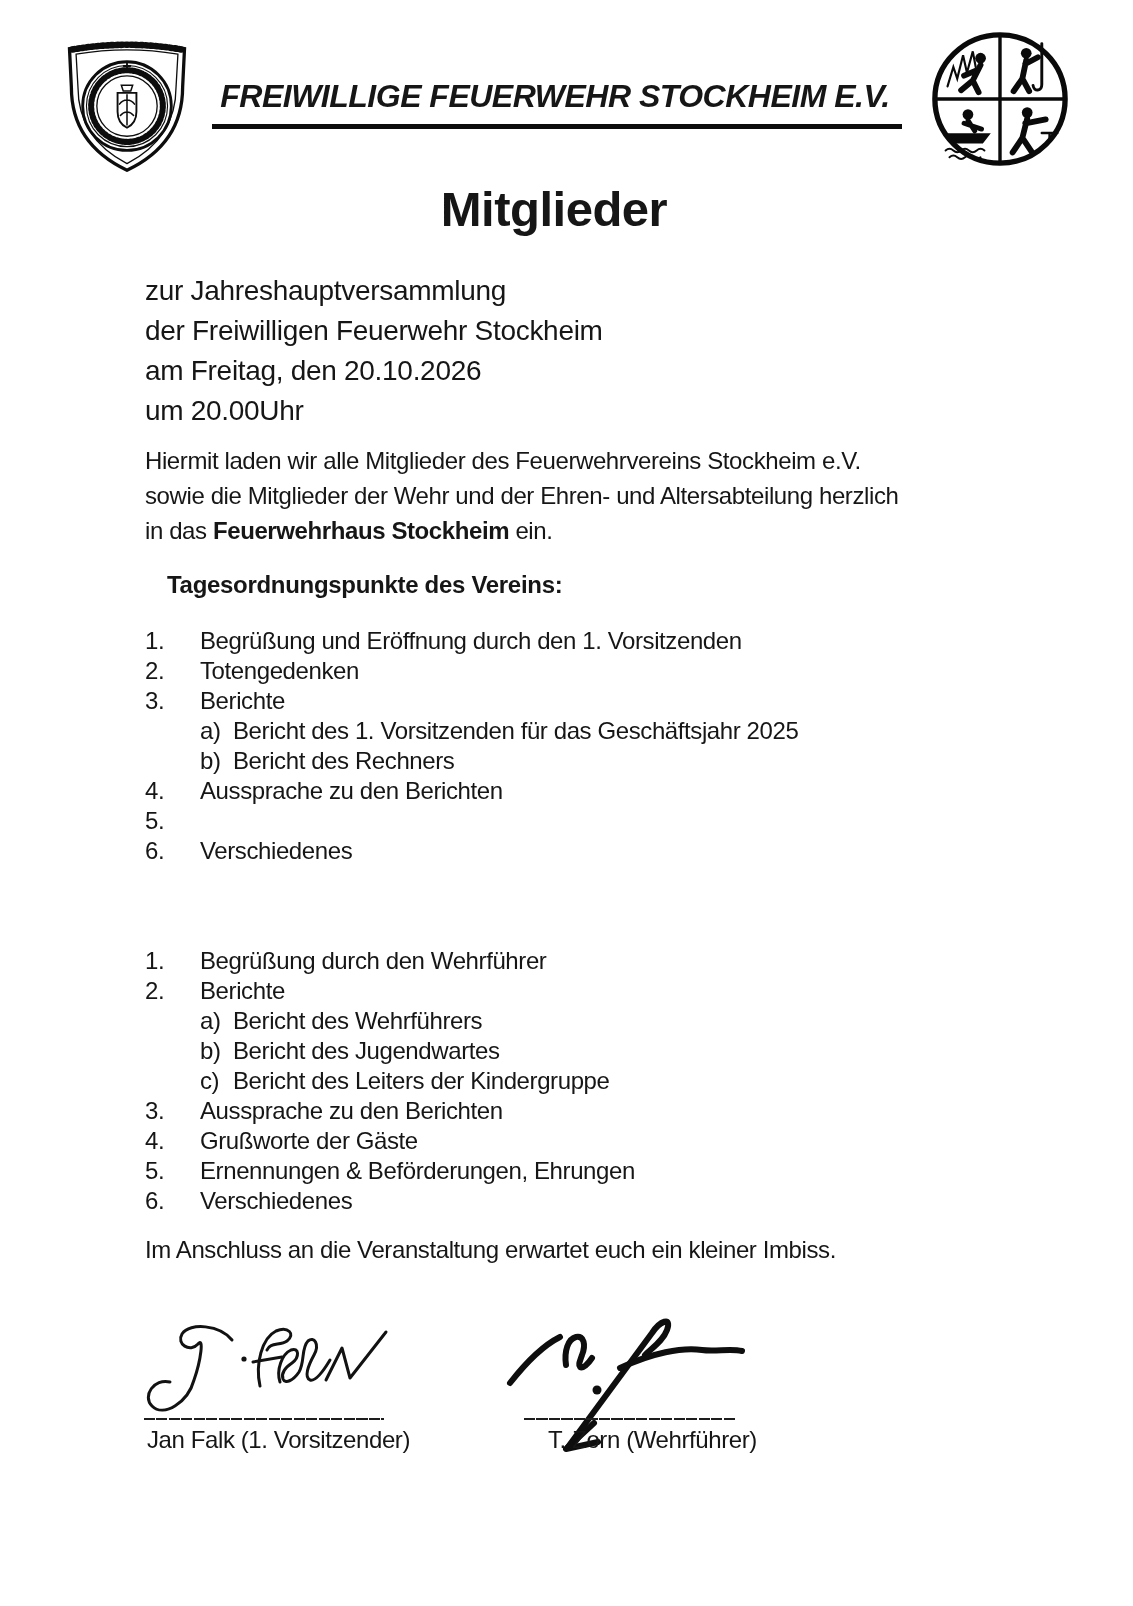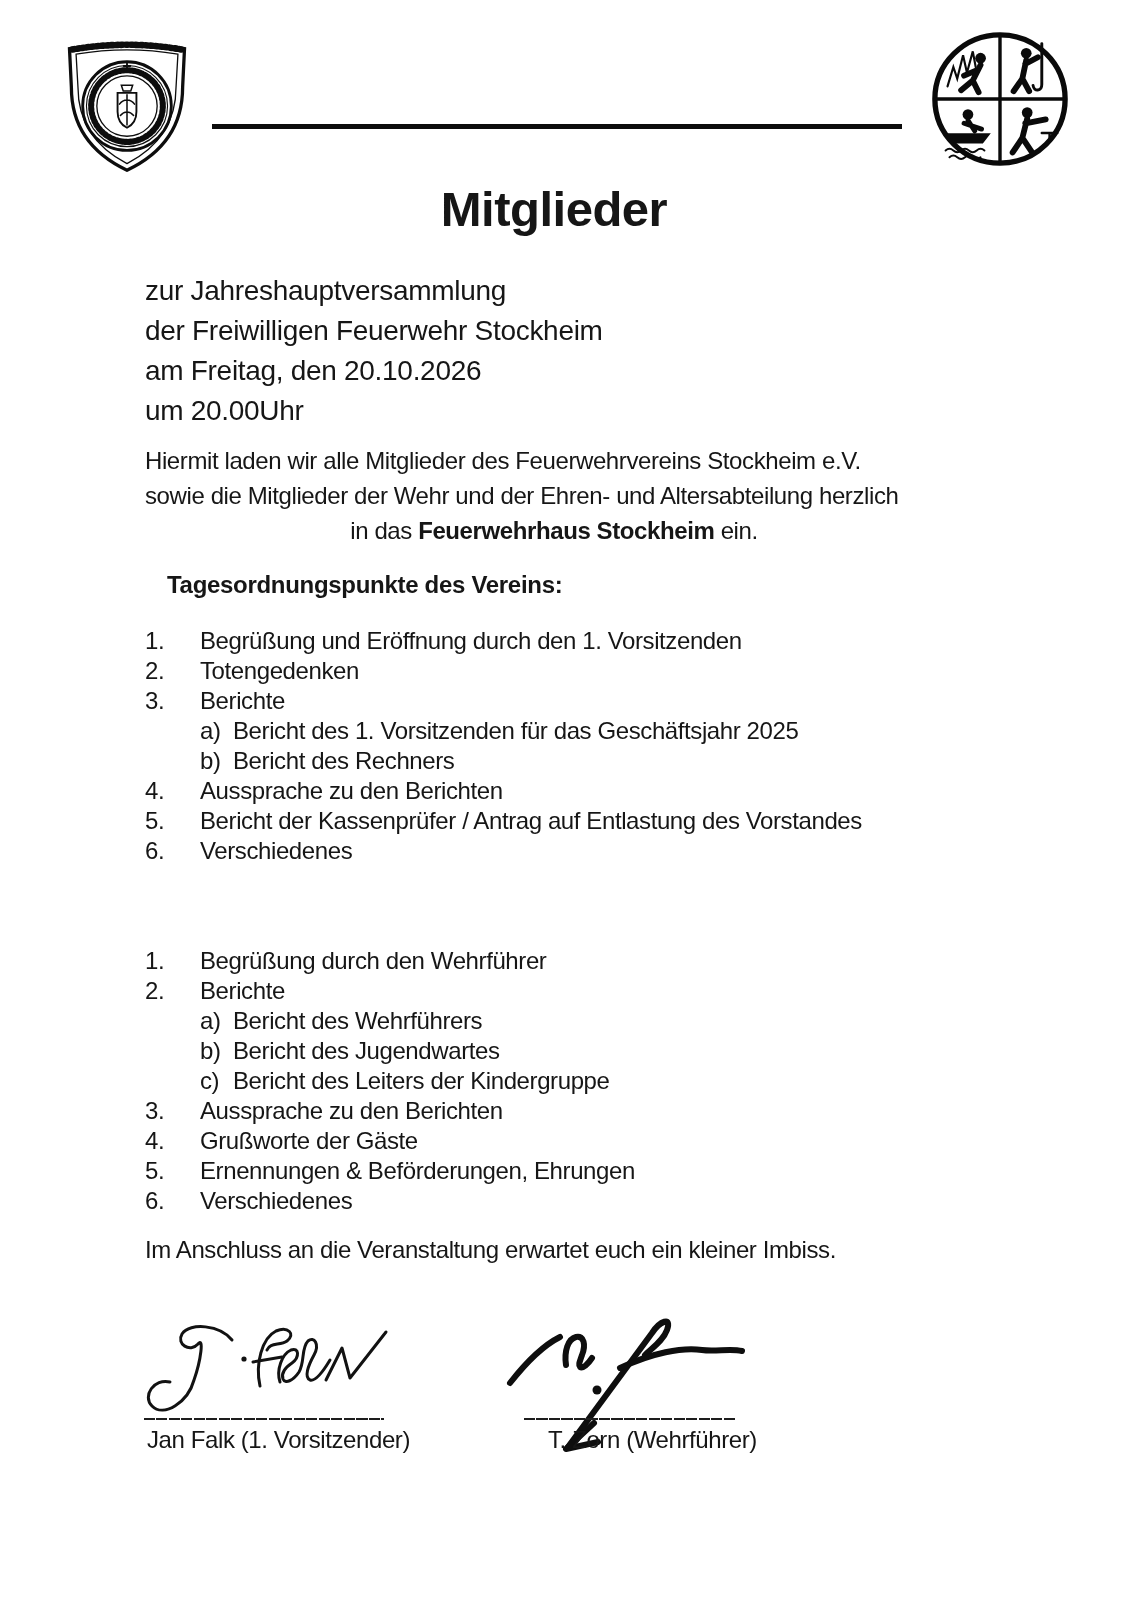--- a/index.html
+++ b/index.html
@@ -20,21 +20,21 @@
     font-size:32px;font-weight:bold;font-style:italic;
     letter-spacing:-0.5px;white-space:nowrap;
   }
   .org-rule{left:212px;top:124px;width:690px;height:5px;background:#0c0c0c;}
   
   .col{left:145px;width:818px;}
   .doc-title{top:181px;text-align:center;font-size:49px;font-weight:bold;letter-spacing:-0.5px;}
   .subtitle{top:271px;text-align:left;font-size:28px;font-weight:normal;line-height:40px;letter-spacing:-0.3px;}
   
   .intro{top:443px;font-size:24px;line-height:35px;letter-spacing:-0.4px;}
-  .intro .centered{text-align:center;}
+  .intro .centered{text-align:left;}
   .bold{font-weight:bold;}
   
   .agenda-heading{font-size:24px;font-weight:bold;letter-spacing:-0.3px;}
   .h1{top:571px;margin-left:22px;} .h2{top:890px;}
   .list{font-size:24px;line-height:30px;letter-spacing:-0.4px;}
   .list1{top:626px;} .list2{top:946px;}
   .row{display:flex;}
   .row .marker{flex:0 0 55px;}
   .row.l2{padding-left:55px;}
   .row.l2 .marker{flex:0 0 33px;}
@@ -63,20 +63,21 @@
       <circle cx="70" cy="74" r="43" stroke-width="1.2"></circle>
       <circle cx="70" cy="74" r="38" stroke-width="6.5" stroke-dasharray="2,2.6"></circle>
       <circle cx="70" cy="74" r="32" stroke-width="1.4"></circle>
       <path d="M70,35 v-7 M66.5,31.5 h7" stroke-width="2"></path>
       <path d="M60,60 L80,60 L80,80 Q80,92 70,97 Q60,92 60,80 Z" stroke-width="2"></path>
       <path d="M64,52 L76,52 L74,58 L66,58 Z" stroke-width="1.6"></path>
       <path d="M70,62 L70,94 M62,72 C66,66 74,66 78,72 M63,84 C67,79 73,79 77,84" stroke-width="1.6"></path>
     </g>
   </svg>
 
+  <div class="abs org-title">FREIWILLIGE FEUERWEHR STOCKHEIM E.V.</div>
   <div class="abs org-rule"></div>
 
   <svg class="abs" style="left:929px;top:30px" width="142" height="138" viewBox="0 0 146 142">
     <g stroke="#0a0a0a" fill="none" stroke-linecap="round">
       <ellipse cx="73" cy="71" rx="67" ry="66" stroke-width="5.5"></ellipse>
       <path d="M73,5 V137 M6,71 H140" stroke-width="3.5"></path>
 
       <g stroke-width="2.2">
         <path d="M19,58 L25,38 L29,50 L35,26 L39,44 L45,22 L48,38"></path>
       </g>
@@ -135,21 +136,20 @@
     <div class="row l2">
         <span class="marker">b)</span>
         <span>Bericht des Rechners</span>
       </div>
     <div class="row l1">
         <span class="marker">4.</span>
         <span>Aussprache zu den Berichten</span>
       </div>
     <div class="row l1">
         <span class="marker">5.</span>
-        <span>Bericht der Kassenprüfer / Antrag auf Entlastung des Vorstandes</span>
       </div>
     <div class="row l1">
         <span class="marker">6.</span>
         <span>Verschiedenes</span>
       </div>
   </div>
 
 
   <div class="abs col list list2">
     <div class="row l1">

